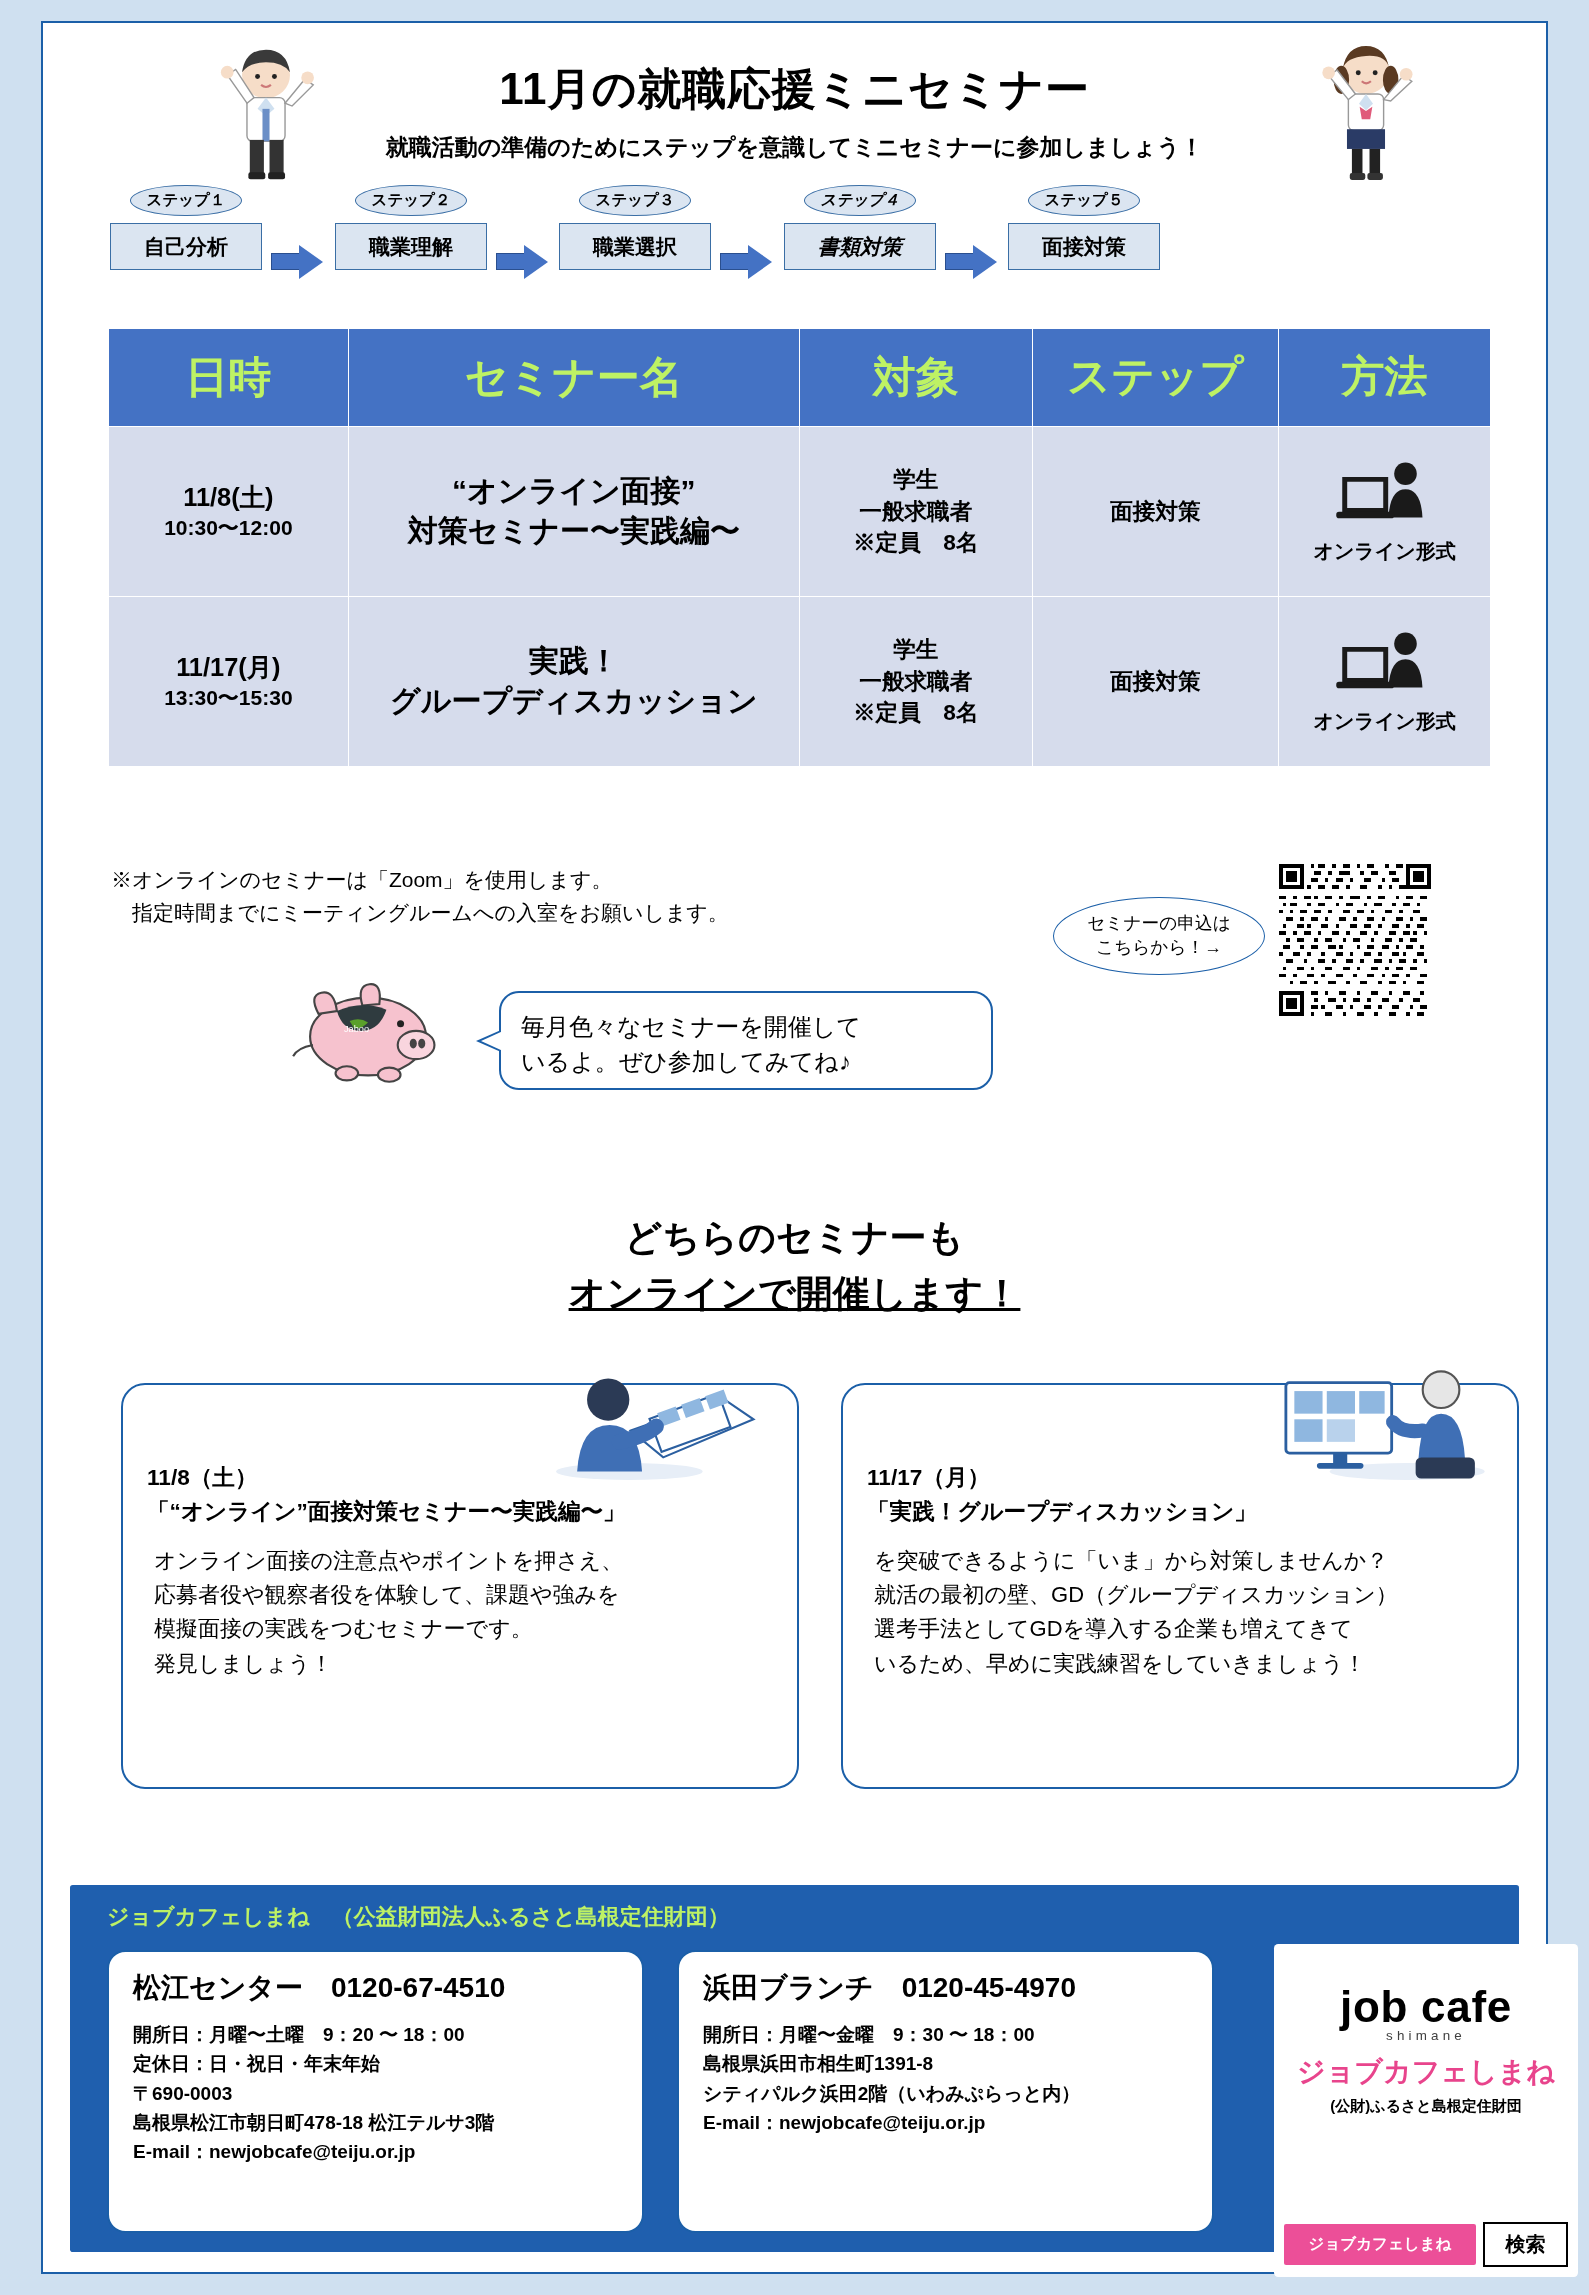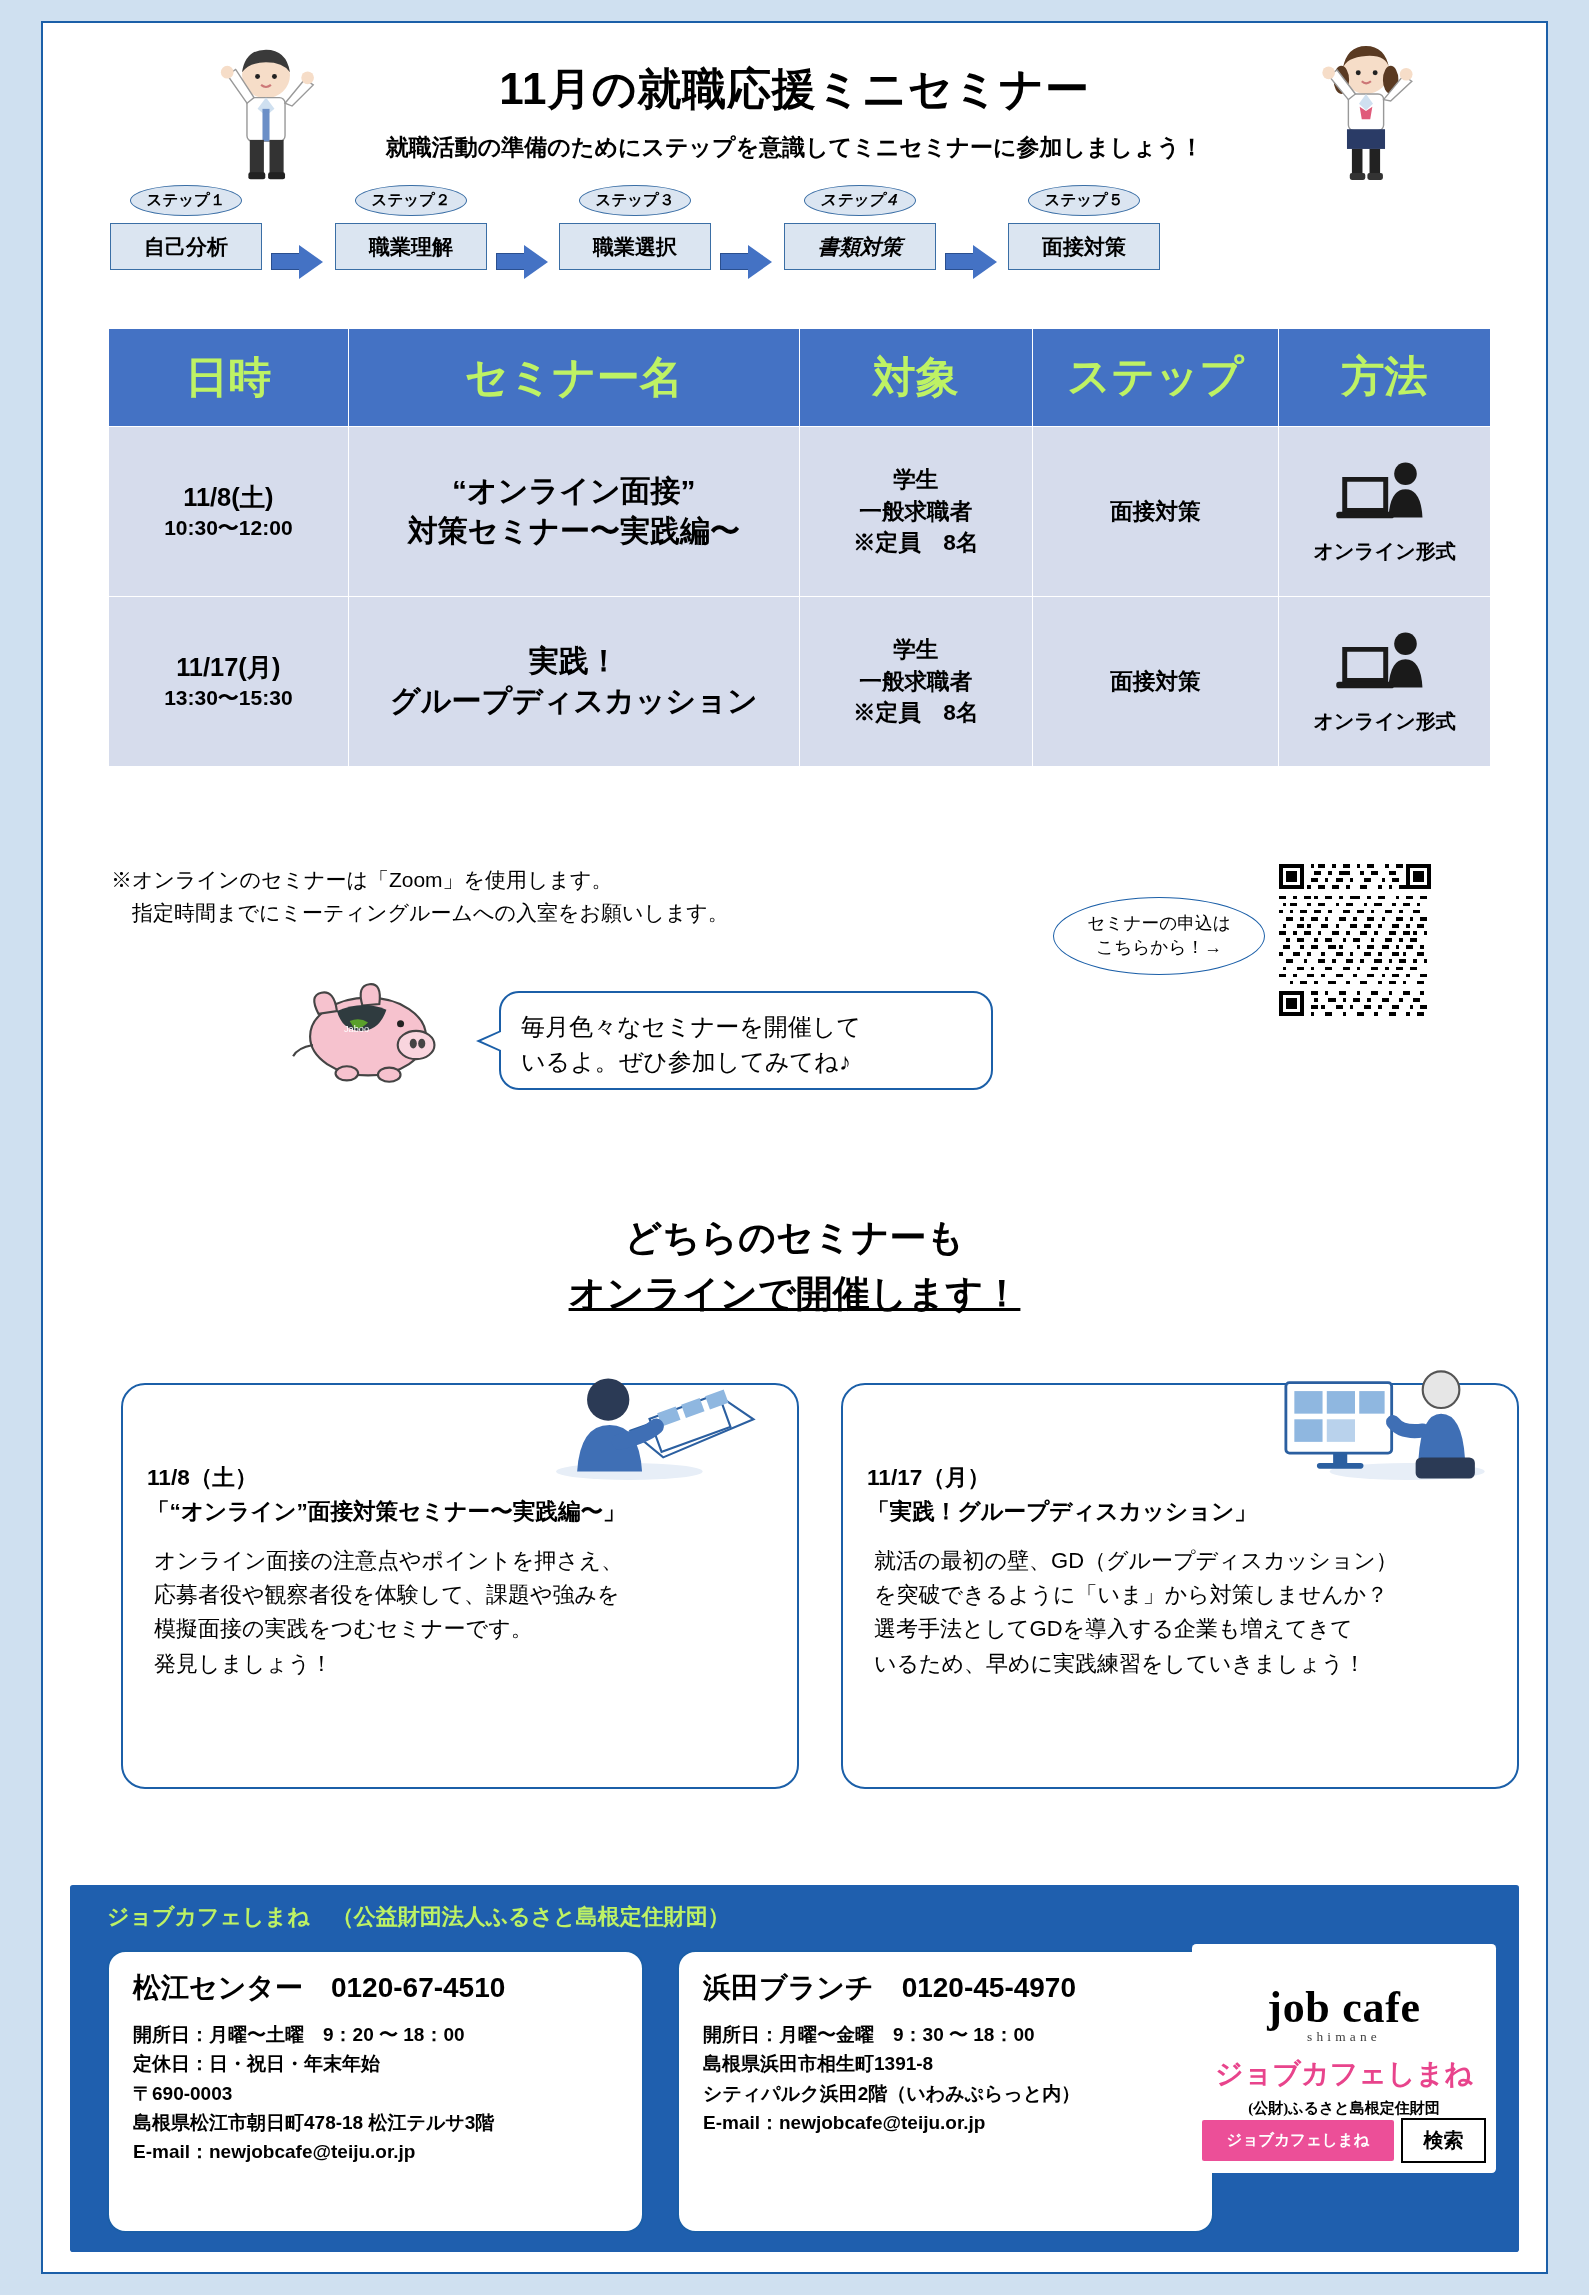--- a/index.html
+++ b/index.html
@@ -213,23 +213,23 @@
     border-radius: 18.4px;
     top: 65px;
     height: 283px;
   }
   .fbox.a { left: 37px; width: 537px; }
   .fbox.b { left: 607px; width: 537px; }
   .fbox .ftitle { font-size: 28px; font-weight:bold; padding: 17px 0 0 24px; }
   .fbox .flines { font-size: 19px; line-height:1.55; padding: 12.7px 0 0 24px; font-weight:bold; }
 
   .logo-area {
-    position:absolute; left: 1122px; top: 59px;
-    width: 304px; height: 229px;
-    background:#fff; border-radius: 4.2px; font-family: Liberation Serif, serif;
+    position:absolute; left: 1204px; top: 59px;
+    width: 304px; height: 333px;
+    background:#fff; border-radius: 4.2px;
   }
   .jc-logo { text-align:center; padding-top: 38px; }
   .jc-job { font-size: 44px; font-weight: bold; letter-spacing:0.7px; }
   .jc-sub { font-size: 13.4px; letter-spacing: 4.2px; color:#404040; margin-top:-4.2px;}
   .jc-jp { font-size: 28px; font-weight:bold; color:#e8448c; margin-top: 10px; }
   .jc-found { font-size: 15px; font-weight:bold; margin-top: 5.7px; }
   .search-row {
     position:absolute; bottom: 10px; left: 10px; right: 10px;
     display:flex; gap: 7px; align-items:center;
   }
@@ -710,22 +710,22 @@
         <path d="M216 150 q4 -64 32 -64 q30 0 34 64z" fill="#3f6fb5"></path>
         <path d="M222 110 q-30 4 -42 -12" stroke="#3f6fb5" stroke-width="20" fill="none" stroke-linecap="round"></path>
         <rect x="212" y="148" width="84" height="30" rx="8" fill="#2b3a55"></rect>
       </svg>
     </div>
     <div class="hd">
       <div>11/17（月）</div>
       <div>「実践！グループディスカッション」</div>
     </div>
     <div class="body">
+      <div>を突破できるように「いま」から対策しませんか？</div>
       <div>就活の最初の壁、GD（グループディスカッション）</div>
-      <div>を突破できるように「いま」から対策しませんか？</div>
       <div>選考手法としてGDを導入する企業も増えてきて</div>
       <div>いるため、早めに実践練習をしていきましょう！</div>
     </div>
   </div>
 
   <div class="footer">
     <div class="org">ジョブカフェしまね　（公益財団法人ふるさと島根定住財団）</div>
 
     <div class="fbox a">
       <div class="ftitle">松江センター　0120-67-4510</div>

